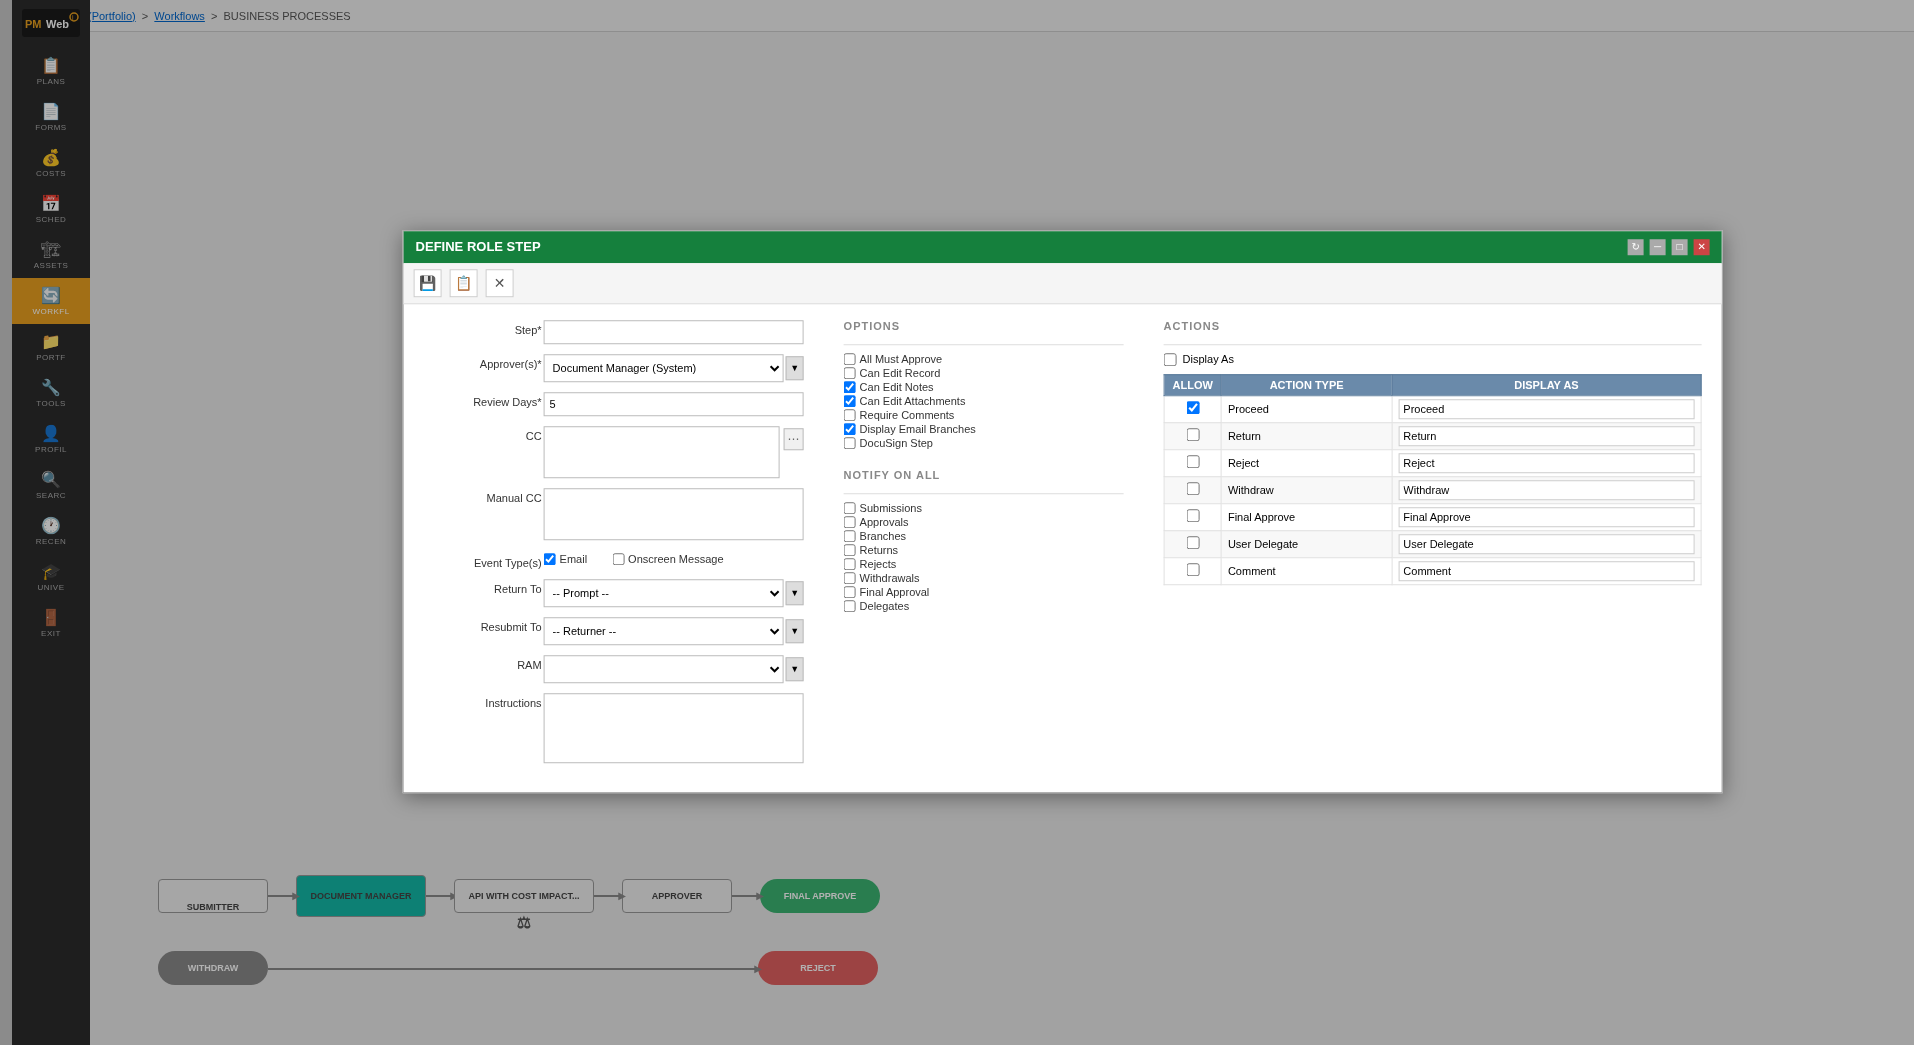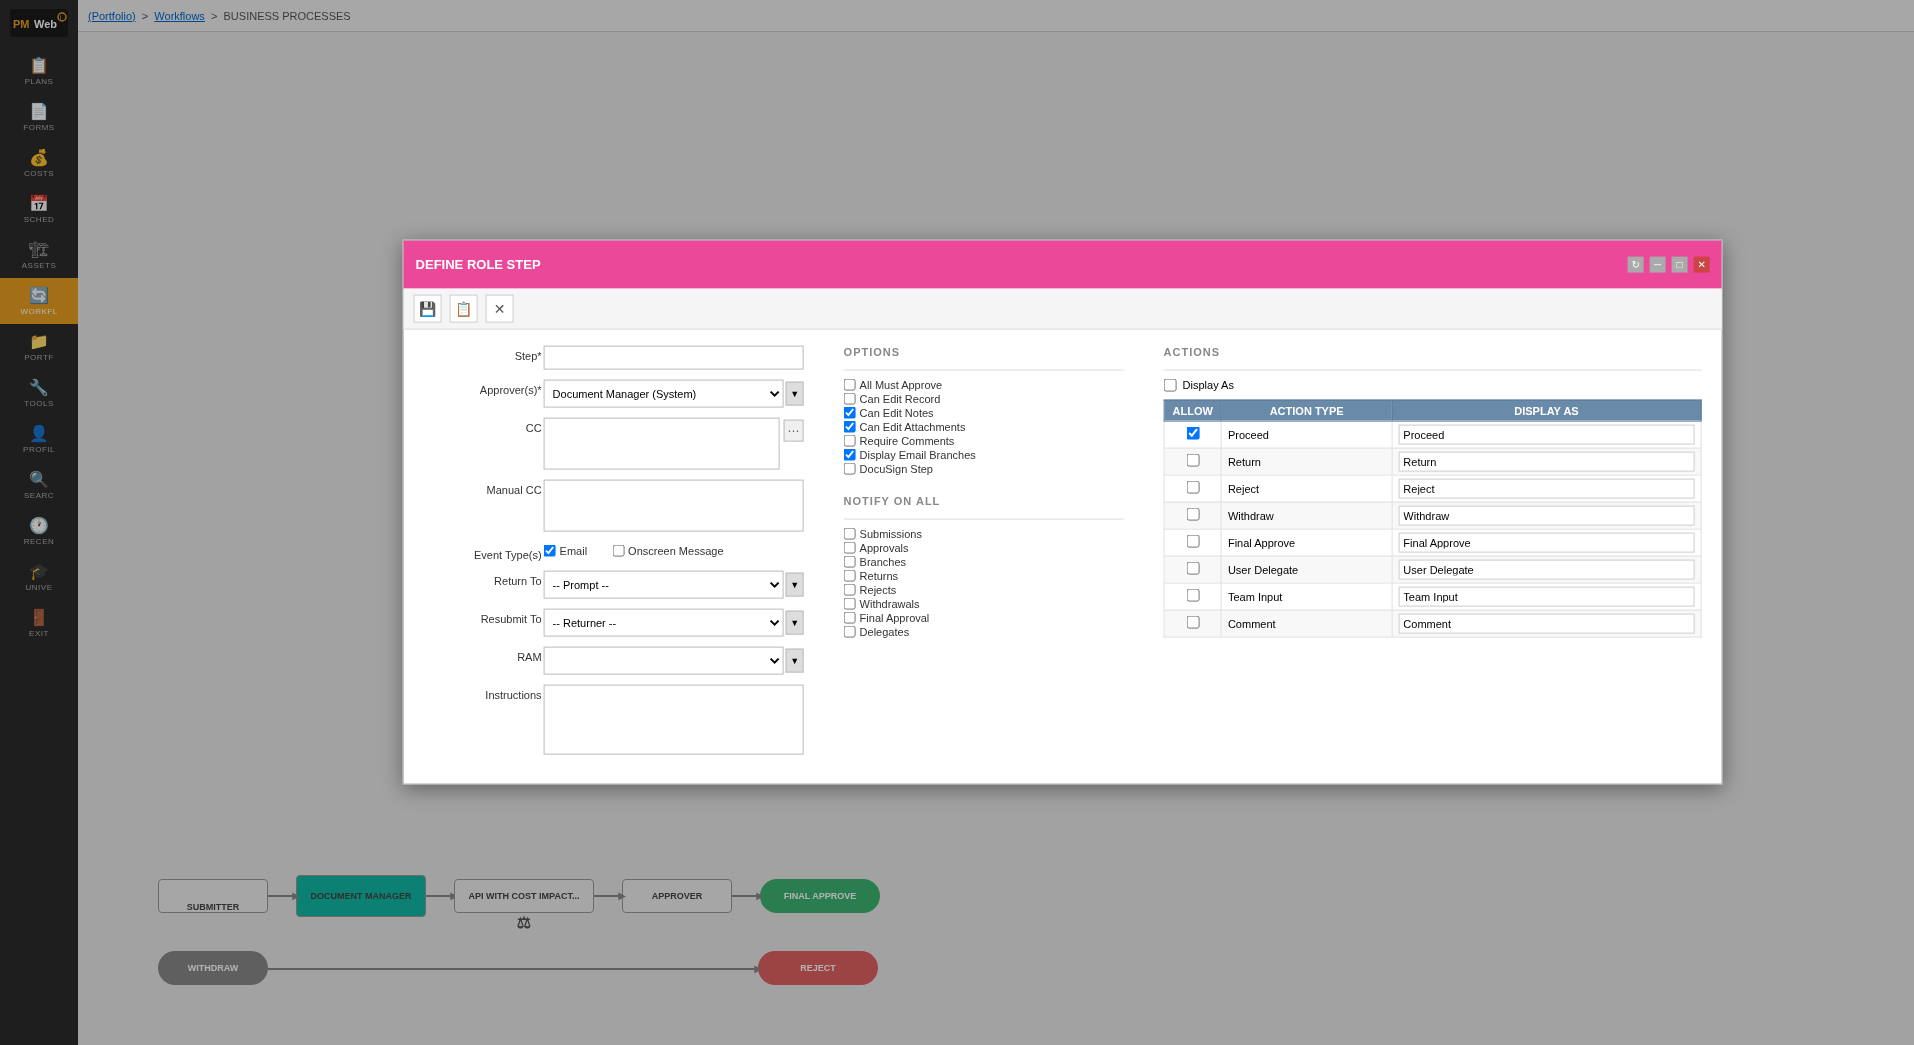--- a/index.html
+++ b/index.html
@@ -1,21 +1,21 @@
 <!DOCTYPE html>
 <html><head>
   <meta charset="utf-8">
   <style>
     * { box-sizing: border-box; margin: 0; padding: 0; }
     body { font-family: Arial, sans-serif; font-size: 12px; background: #c8c8c8; width: 1914px; height: 1045px; overflow: hidden; position: relative; }
 
     
     .sidebar {
       position: absolute;
-      left: 0; top: 0;
+      left: 12px; top: 0;
       width: 78px;
       height: 1045px;
       background: #2c2c2c;
       display: flex;
       flex-direction: column;
       align-items: center;
       padding-top: 8px;
       z-index: 10;
     }
     .sidebar-logo {
@@ -85,23 +85,23 @@
       left: 50%;
       top: 50%;
       transform: translate(-42%, -52%);
       width: 1320px;
       background: #fff;
       border: 1px solid #999;
       box-shadow: 0 4px 20px rgba(0,0,0,0.4);
       z-index: 30;
     }
     .modal-titlebar {
-      background: #ec4899;
+      background: #15803d;
       color: #fff;
-      padding: 16px 12px;
+      padding: 8px 12px;
       font-size: 13px;
       font-weight: bold;
       display: flex;
       align-items: center;
       justify-content: space-between;
     }
     .modal-titlebar-controls {
       display: flex;
       gap: 6px;
     }
@@ -447,20 +447,26 @@
           <div class="form-control">
             <div class="form-select-wrap">
               <select class="form-select">
                 <option>Document Manager (System)</option>
               </select>
               <div class="form-select-arrow">▼</div>
             </div>
           </div>
         </div>
 
+        <div class="form-row">
+          <label class="form-label">Review Days*</label>
+          <div class="form-control">
+            <input type="text" class="form-input" value="5" style="">
+          </div>
+        </div>
 
         <div class="form-row">
           <label class="form-label">CC</label>
           <div class="form-control" style="display: flex; align-items: flex-start; gap: 4px;">
             <textarea class="form-textarea" rows="3" style="height: 52px;"></textarea>
             <button class="form-icon-btn" title="More options">⋯</button>
           </div>
         </div>
 
         <div class="form-row">
@@ -641,25 +647,20 @@
               <td>Final Approve</td>
               <td><input type="text" class="action-input" value="Final Approve" style=""></td>
             </tr>
             <tr>
               <td><input type="checkbox" style=""></td>
               <td>User Delegate</td>
               <td><input type="text" class="action-input" value="User Delegate" style=""></td>
             </tr>
             <tr>
               <td><input type="checkbox" style=""></td>
-              <td>Team Input</td>
-              <td><input type="text" class="action-input" value="Team Input" style=""></td>
-            </tr>
-            <tr>
-              <td><input type="checkbox" style=""></td>
               <td>Comment</td>
               <td><input type="text" class="action-input" value="Comment" style=""></td>
             </tr>
           </tbody>
         </table>
       </div>
     </div>
   </div>
 </div>
 

